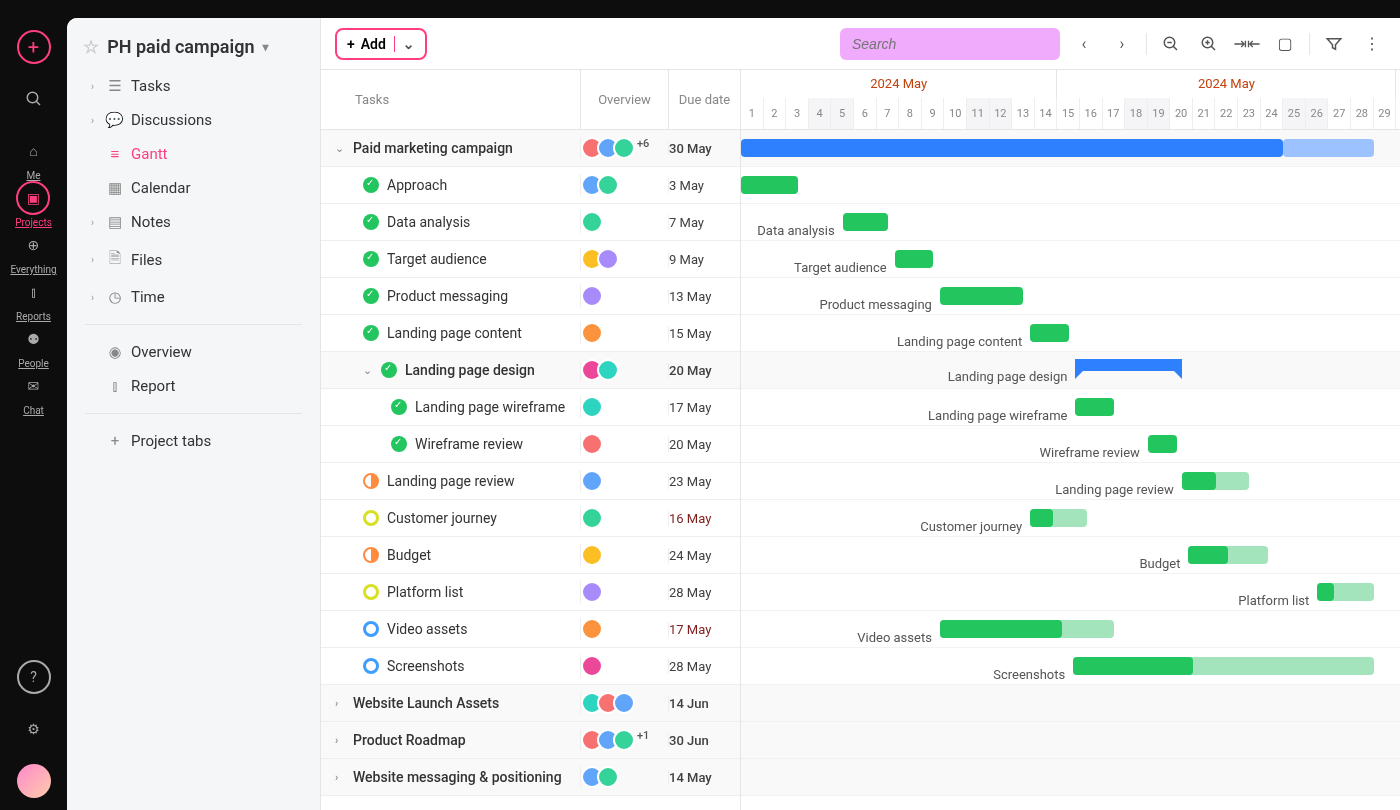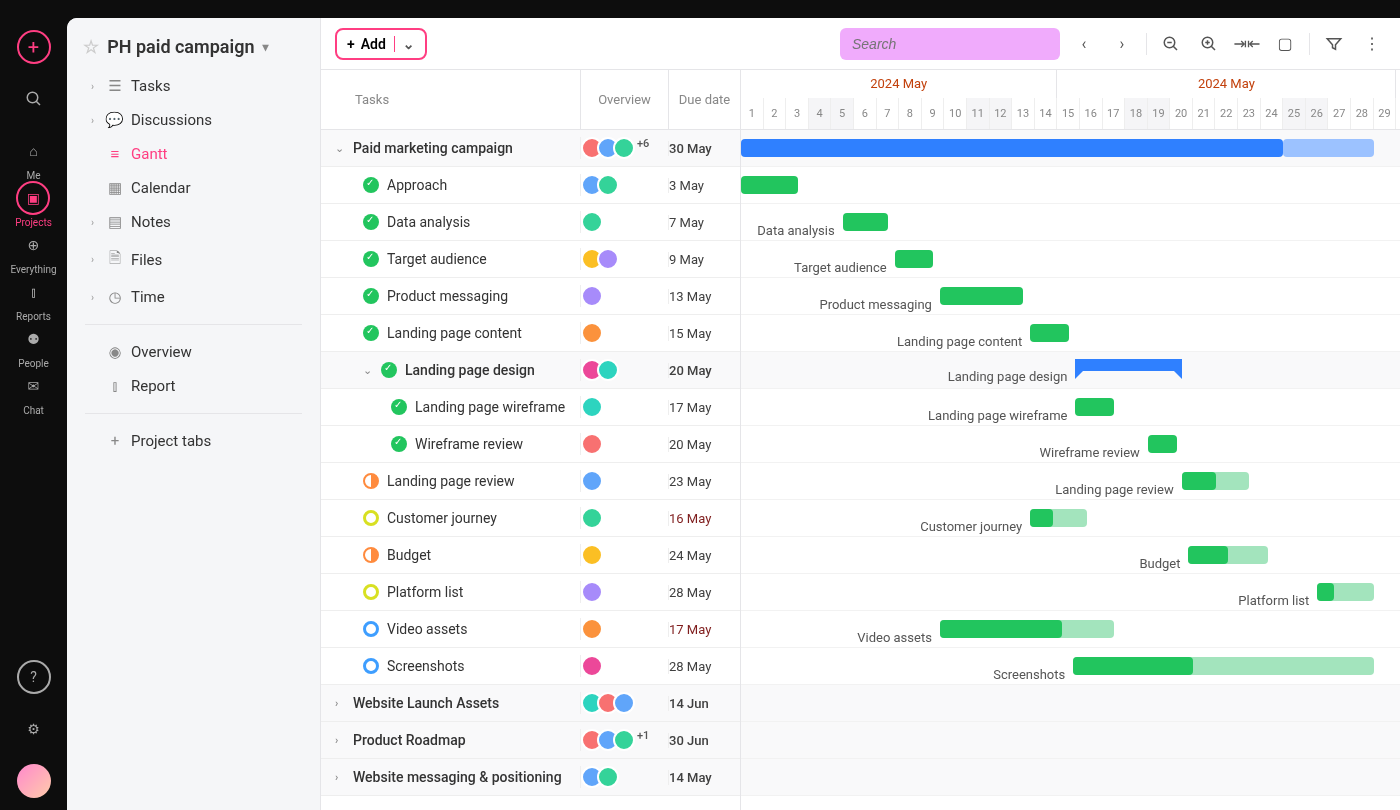--- a/index.html
+++ b/index.html
@@ -4,21 +4,21 @@
 <style>
 * { box-sizing: border-box; margin: 0; padding: 0; }
 body { font-family: -apple-system, BlinkMacSystemFont, 'Segoe UI', Roboto, sans-serif; background: #0d0d0d; width: 1400px; height: 810px; overflow: hidden; font-size: 14px; color: #333; }
 .app { display: flex; height: 810px; padding-top: 18px; }
 .rail { width: 67px; background: #0d0d0d; display: flex; flex-direction: column; align-items: center; padding-top: 12px; gap: 18px; }
 .rail-item { display: flex; flex-direction: column; align-items: center; color: #aaa; cursor: pointer; gap: 2px; }
 .rail-item.active { color: #ff3e82; }
 .rail-icon { width: 34px; height: 34px; border-radius: 50%; display: flex; align-items: center; justify-content: center; }
 .rail-item.active .rail-icon { border: 2px solid #ff3e82; }
 .rail-item.plus .rail-icon { border: 2px solid #ff3e82; color: #ff3e82; font-size: 20px; }
-.rail-label { font-size: 10px; }
+.rail-label { font-size: 10px; text-decoration: underline; }
 .rail-spacer { flex: 1; }
 .rail-avatar { width: 34px; height: 34px; border-radius: 50%; background: linear-gradient(135deg,#f8c,#fca); margin-bottom: 12px; }
 
 .workspace { flex: 1; background: #fff; border-radius: 10px 0 0 0; display: flex; overflow: hidden; }
 .sidebar { width: 254px; background: #f5f6f8; border-right: 1px solid #e5e5e8; padding: 12px 0; }
 .proj-title { display: flex; align-items: center; gap: 8px; padding: 6px 16px 12px; font-size: 18px; font-weight: 600; }
 .star { color: #ccc; font-size: 18px; }
 .sb-item { display: flex; align-items: center; gap: 8px; padding: 8px 16px 8px 24px; color: #333; cursor: pointer; font-size: 15px; }
 .sb-item .chev { color: #999; font-size: 10px; width: 8px; }
 .sb-item.active { color: #ff3e82; }

